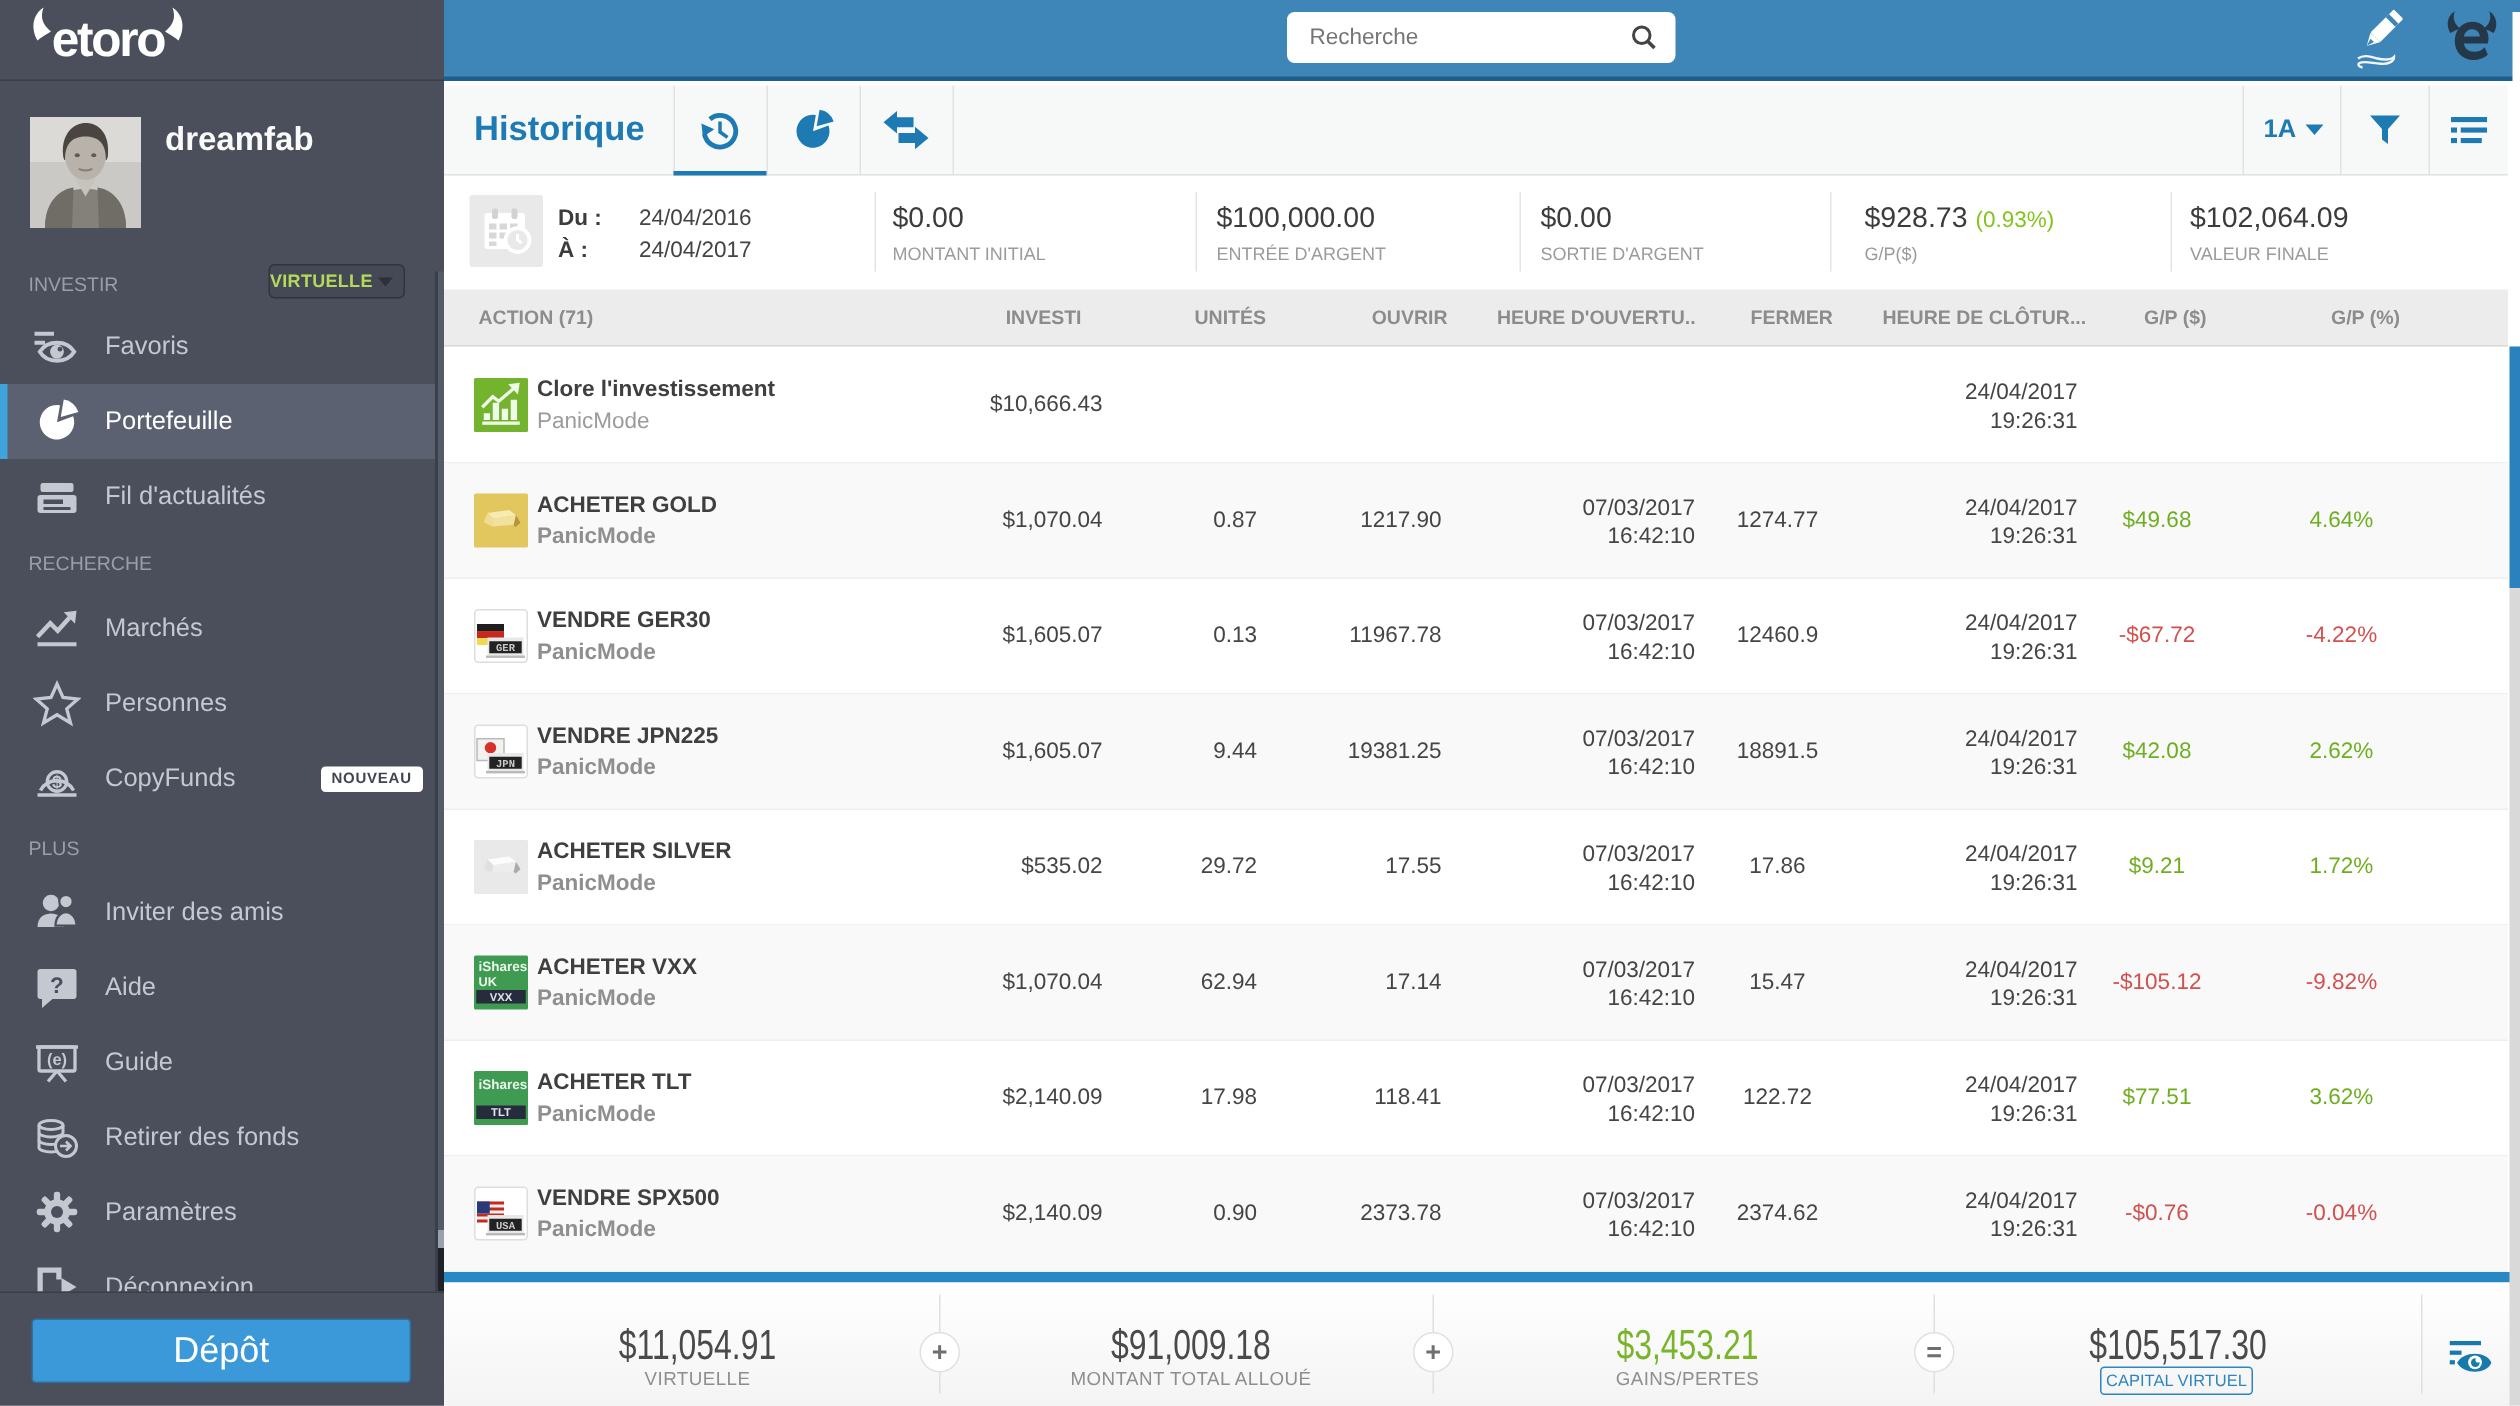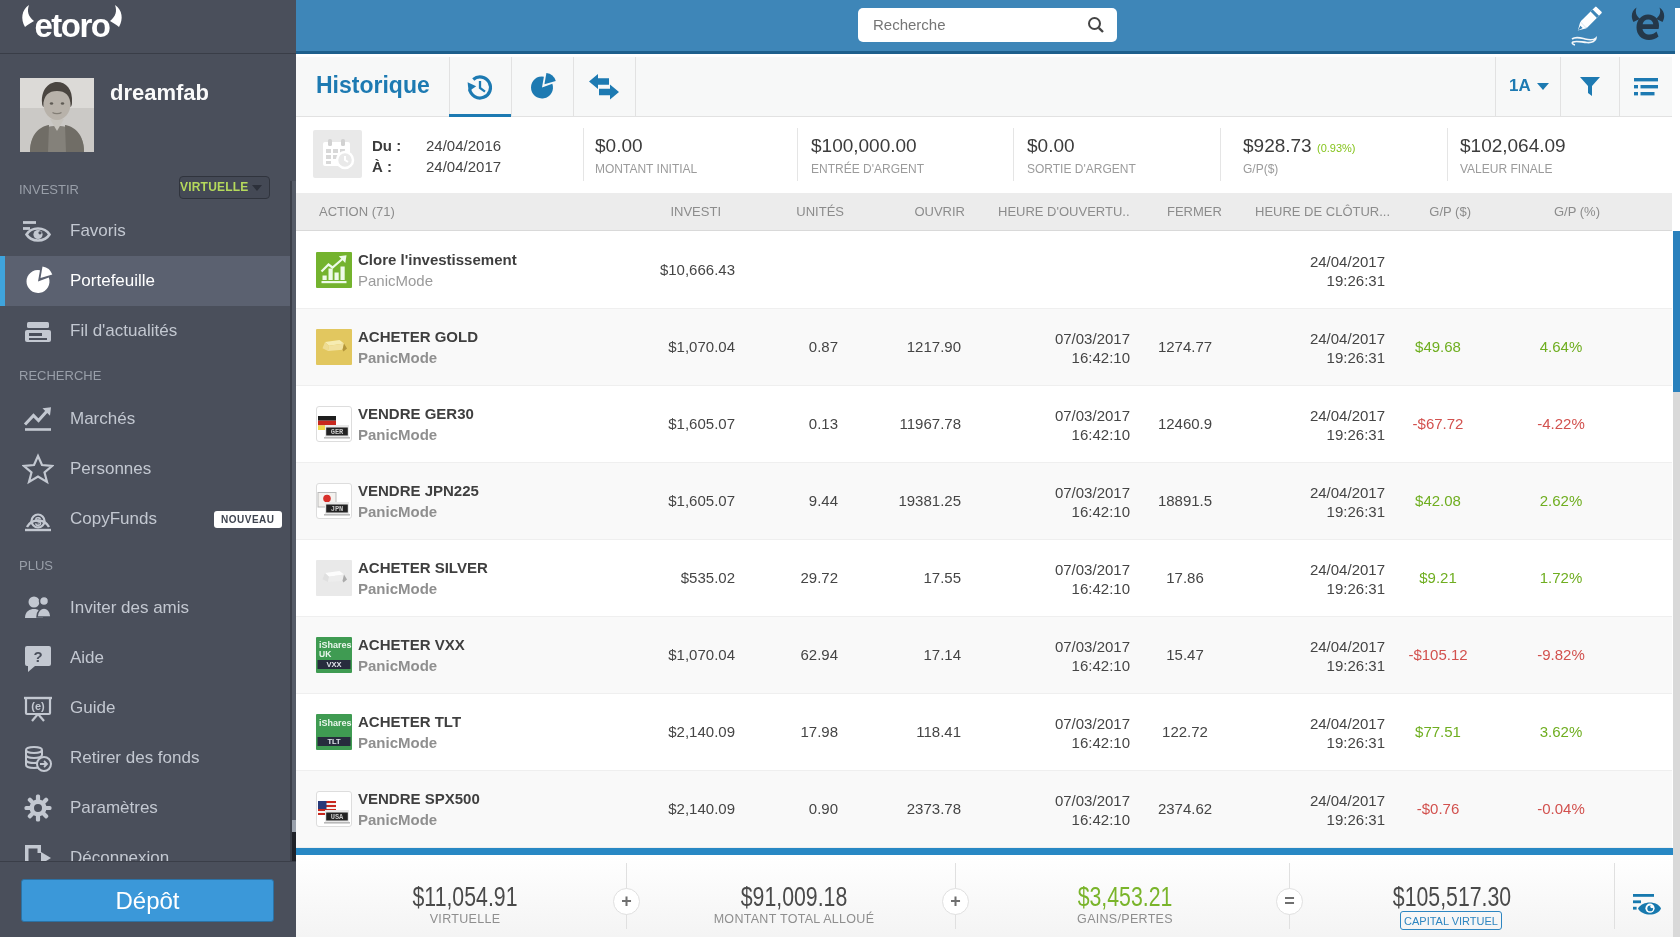--- a/index.html
+++ b/index.html
@@ -45,21 +45,21 @@
 
 #summary { position:absolute; left:296px; top:118px; width:1376px; height:75px; background:#fff; }
 #calbox { position:absolute; left:17px; top:12px; width:49px; height:48px; background:#e9e9e9; border-radius:2px; }
 .sumlbl { position:absolute; color:#9b9b9b; font-size:12px; }
 .sumval { position:absolute; color:#3c3c3c; font-size:19px; }
 .sumdiv { position:absolute; top:10px; width:1px; height:53px; background:#e5e5e5; }
 .dlab { position:absolute; font-weight:bold; color:#3c3c3c; font-size:15px; }
 .dval { position:absolute; color:#444; font-size:15px; }
 
 
-#thead { position:absolute; left:296px; top:193px; width:1376px; height:38px; background:#ececec; border-bottom:1px solid #d9d9d9; color:#8c8c8c; font-size:13px; font-weight:normal; }
+#thead { position:absolute; left:296px; top:193px; width:1376px; height:38px; background:#ececec; border-bottom:1px solid #d9d9d9; color:#8c8c8c; font-size:13px; font-weight:bold; }
 #thead div { position:absolute; top:11px; white-space:nowrap; }
 #rows { position:absolute; left:296px; top:232px; width:1376px; }
 .row { position:absolute; left:0; width:1376px; height:77px; background:#fff; border-bottom:1px solid #efefef; }
 .row.alt { background:#f9f9f9; }
 .ricon { position:absolute; left:20px; top:20px; width:36px; height:36px; border-radius:3px; overflow:hidden; }
 .rtitle { position:absolute; left:62px; top:19px; font-size:15px; font-weight:bold; color:#3f3f3f; }
 .rsub { position:absolute; left:62px; top:40px; font-size:15px; font-weight:bold; color:#8f8f8f; }
 .rsub.lt { font-weight:normal; color:#9b9b9b; }
 .cell { position:absolute; font-size:15px; color:#454545; }
 .num { text-align:right; }
@@ -347,21 +347,21 @@
   <div class="sumdiv" style="left:287px"></div>
   <div class="sumval" style="left:299px;top:17px">$0.00</div>
   <div class="sumlbl" style="left:299px;top:44px">MONTANT INITIAL</div>
   <div class="sumdiv" style="left:501px"></div>
   <div class="sumval" style="left:515px;top:17px">$100,000.00</div>
   <div class="sumlbl" style="left:515px;top:44px">ENTRÉE D'ARGENT</div>
   <div class="sumdiv" style="left:717px"></div>
   <div class="sumval" style="left:731px;top:17px">$0.00</div>
   <div class="sumlbl" style="left:731px;top:44px">SORTIE D'ARGENT</div>
   <div class="sumdiv" style="left:924px"></div>
-  <div class="sumval" style="left:947px;top:17px">$928.73 <span style="font-size:11px;color:#85c41c">(0.93%)</span></div>
+  <div class="sumval" style="left:947px;top:17px">$928.73 <span style="font-size:15px;color:#85c41c">(0.93%)</span></div>
   <div class="sumlbl" style="left:947px;top:44px">G/P($)</div>
   <div class="sumdiv" style="left:1151px"></div>
   <div class="sumval" style="left:1164px;top:17px">$102,064.09</div>
   <div class="sumlbl" style="left:1164px;top:44px">VALEUR FINALE</div>
 </div>
 <div id="thead">
   <div style="left:23px">ACTION <span>(71)</span></div>
   <div style="left:374px;width:51px;text-align:right">INVESTI</div>
   <div style="left:499px;width:49px;text-align:right">UNITÉS</div>
   <div style="left:618px;width:51px;text-align:right">OUVRIR</div>

